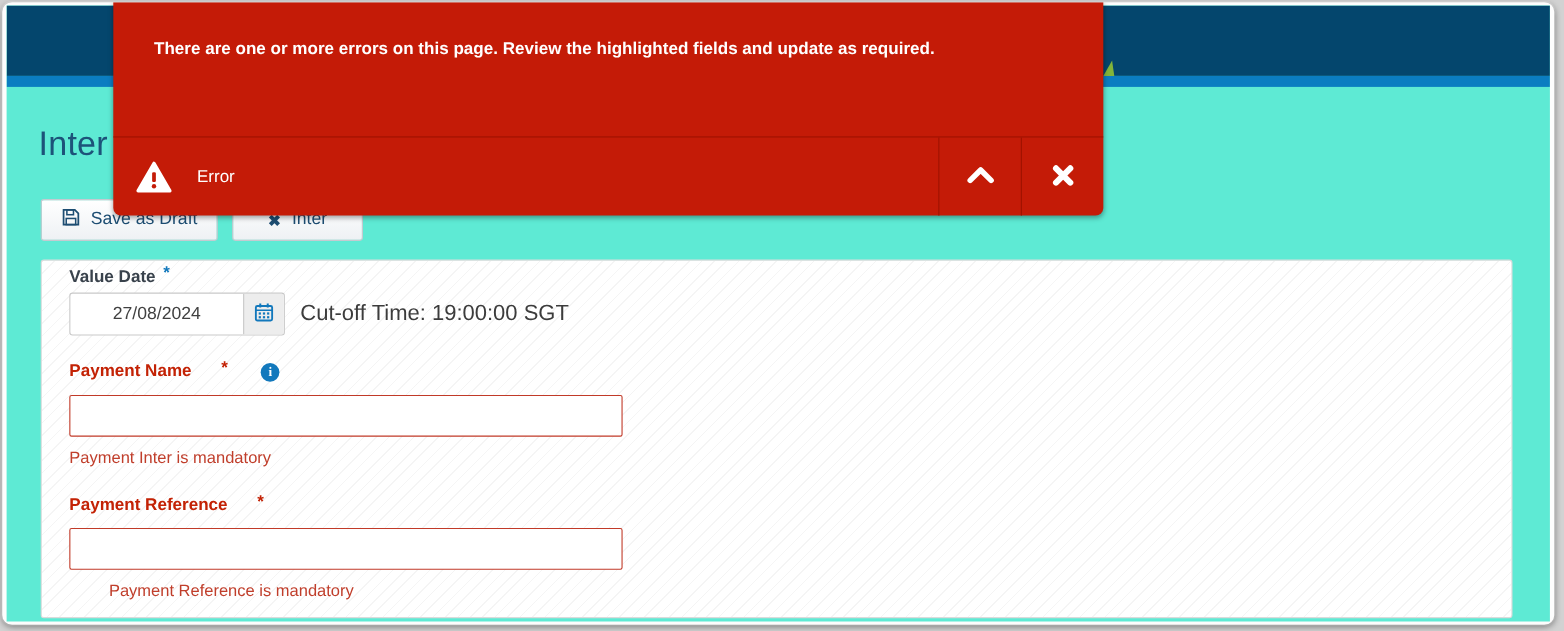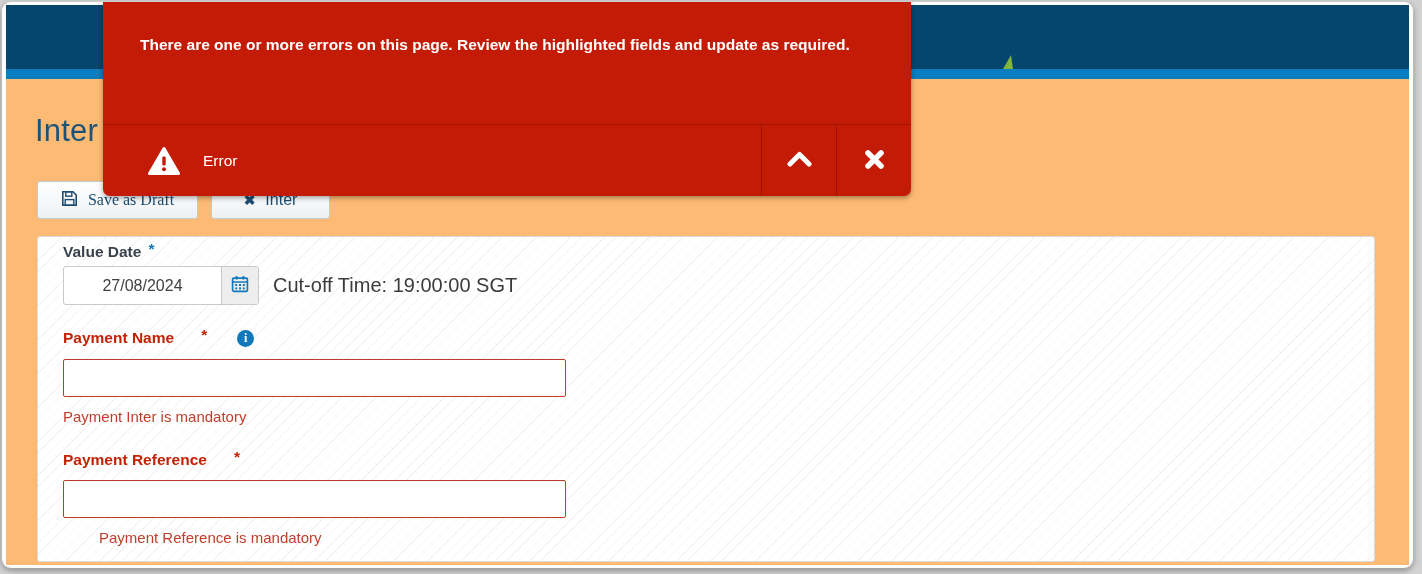--- a/index.html
+++ b/index.html
@@ -10,21 +10,21 @@
     position:relative;
   }
   .window {
     position:absolute; left:2px; top:2px; width:1411px; height:566px;
     background:#fdfdfd; border-radius:9px;
     box-shadow:0 2px 6px rgba(0,0,0,0.4), 0 0 0 1px #e2e2e2;
     overflow:hidden;
   }
   .win-inner {
     position:absolute; left:4px; top:3px; right:4px; bottom:3px;
-    background:#fdba74; overflow:hidden;
+    background:#5eead4; overflow:hidden;
   }
   
   .app-header {
     position:absolute; left:0; top:0; right:0; height:64px;
     background:#04466d;
   }
   .header-accent {
     position:absolute; left:0; top:64px; right:0; height:10px;
     background:#0b7dc1;
   }
@@ -42,21 +42,21 @@
   }
   
   .tb-btn {
     position:absolute; top:176px; height:38px;
     background:linear-gradient(#ffffff,#eef1f4);
     border:1px solid #c5cad0; border-radius:3px;
     color:#1d4d72; font-size:16px; font-family:inherit;
     display:flex; align-items:center; justify-content:center; gap:10px;
     cursor:pointer;
   }
-  .btn-save { left:31px; width:161px;font-family:Liberation Serif, serif; }
+  .btn-save { left:31px; width:161px; }
   .btn-cancel { left:205px; width:119px; }
   .cancel-x { font-size:14px; font-weight:bold; color:#1d4d72; }
   
   .panel {
     position:absolute; left:31px; top:231px; width:1338px; height:326px;
     background:#ffffff;
     background-image:repeating-linear-gradient(135deg, rgba(140,140,140,0.09) 0px, rgba(140,140,140,0.09) 1px, transparent 1px, transparent 8px);
     border:1px solid #dbdbdb; border-radius:3px;
   }
   .field-label {
@@ -98,36 +98,36 @@
     position:absolute; left:25px; width:503px; height:38px;
     border:1px solid #c13a28; border-radius:2px; background:#fff;
     padding:0 10px; font-size:16px; color:#414141; font-family:inherit; outline:none;
   }
   .err-msg {
     position:absolute; left:25px;
     font-size:15px; color:#c03e2b;
   }
   
   .error-banner {
-    position:absolute; left:101px; top:0; width:808px; height:194px;
+    position:absolute; left:101px; top:0; width:900px; height:194px;
     background:#c41b07; border-radius:0 0 7px 7px;
     box-shadow:0 2px 5px rgba(0,0,0,0.35);
     z-index:50;
   }
   .banner-message {
     position:absolute; left:37px; top:34px; right:40px;
     color:#ffffff; font-size:15.5px; font-weight:bold;
   }
   .banner-footer {
     position:absolute; left:0; right:0; bottom:0; height:72px;
     border-top:1px solid #9e1200;
     display:flex; align-items:stretch;
   }
   .banner-main {
-    flex:1; display:flex; align-items:center; padding-left:44px;
+    flex:1; display:flex; align-items:center; padding-left:20px;
   }
   .banner-main .warn-wrap { margin-right:22px; display:flex; }
   .banner-title { color:#ffffff; font-size:15.5px; }
   .banner-btn {
     width:75px; border:none; border-left:1px solid #9e1200;
     background:transparent; cursor:pointer;
     display:flex; align-items:center; justify-content:center;
   }
 </style>
 </head>

